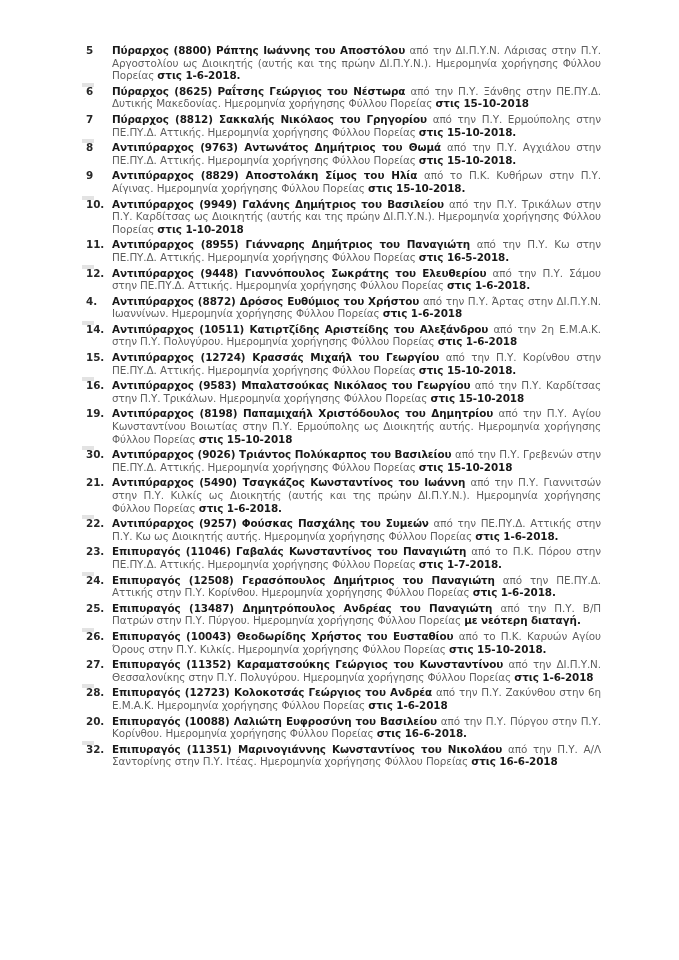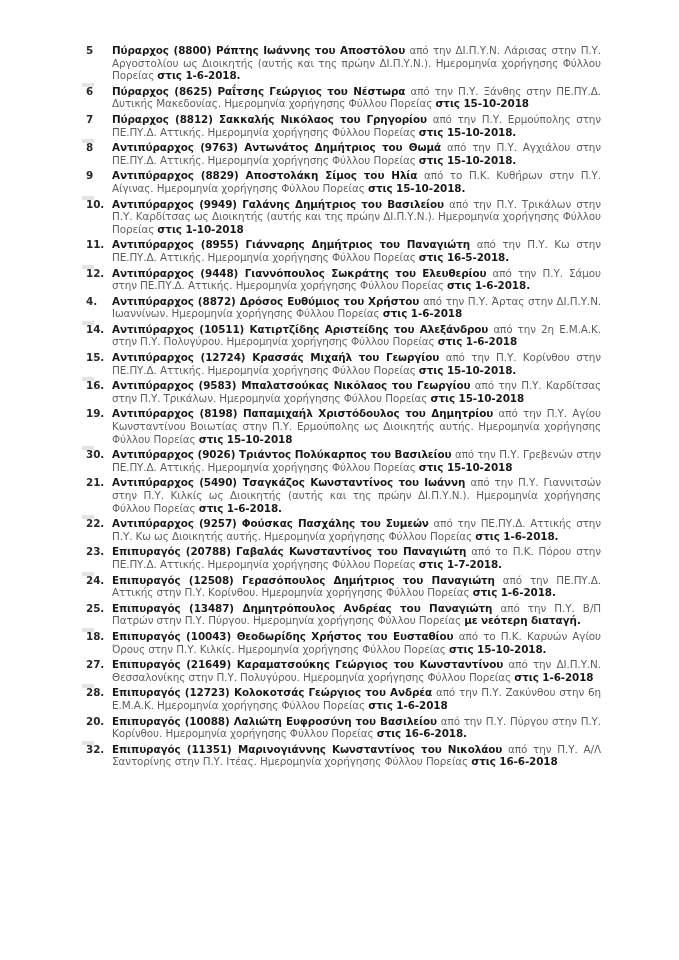--- a/index.html
+++ b/index.html
@@ -143,41 +143,41 @@
     <span class="body"><span class="bold-part">Αντιπύραρχος (5490) Τσαγκάζος Κωνσταντίνος του Ιωάννη</span> <span class="mid-part">από την Π.Υ. Γιαννιτσών στην Π.Υ. Κιλκίς ως Διοικητής (αυτής και της πρώην ΔΙ.Π.Υ.Ν.). Ημερομηνία χορήγησης Φύλλου Πορείας</span> <span class="date-part">στις 1-6-2018.</span></span>
   </div>
 
   <div class="item">
     <span class="num">22.</span>
     <span class="body"><span class="bold-part">Αντιπύραρχος (9257) Φούσκας Πασχάλης του Συμεών</span> <span class="mid-part">από την ΠΕ.ΠΥ.Δ. Αττικής στην Π.Υ. Κω ως Διοικητής αυτής. Ημερομηνία χορήγησης Φύλλου Πορείας</span> <span class="date-part">στις 1-6-2018.</span></span>
   </div>
 
   <div class="item">
     <span class="num">23.</span>
-    <span class="body"><span class="bold-part">Επιπυραγός (20788) Γαβαλάς Κωνσταντίνος του Παναγιώτη</span> <span class="mid-part">από το Π.Κ. Πόρου στην ΠΕ.ΠΥ.Δ. Αττικής. Ημερομηνία χορήγησης Φύλλου Πορείας</span> <span class="date-part">στις 1-7-2018.</span></span>
+    <span class="body"><span class="bold-part">Επιπυραγός (11046) Γαβαλάς Κωνσταντίνος του Παναγιώτη</span> <span class="mid-part">από το Π.Κ. Πόρου στην ΠΕ.ΠΥ.Δ. Αττικής. Ημερομηνία χορήγησης Φύλλου Πορείας</span> <span class="date-part">στις 1-7-2018.</span></span>
   </div>
 
   <div class="item">
     <span class="num">24.</span>
     <span class="body"><span class="bold-part">Επιπυραγός (12508) Γερασόπουλος Δημήτριος του Παναγιώτη</span> <span class="mid-part">από την ΠΕ.ΠΥ.Δ. Αττικής στην Π.Υ. Κορίνθου. Ημερομηνία χορήγησης Φύλλου Πορείας</span> <span class="date-part">στις 1-6-2018.</span></span>
   </div>
 
   <div class="item">
     <span class="num">25.</span>
     <span class="body"><span class="bold-part">Επιπυραγός (13487) Δημητρόπουλος Ανδρέας του Παναγιώτη</span> <span class="mid-part">από την Π.Υ. Β/Π Πατρών στην Π.Υ. Πύργου. Ημερομηνία χορήγησης Φύλλου Πορείας</span> <span class="date-part">με νεότερη διαταγή.</span></span>
   </div>
 
   <div class="item">
-    <span class="num">18.</span>
+    <span class="num">26.</span>
     <span class="body"><span class="bold-part">Επιπυραγός (10043) Θεοδωρίδης Χρήστος του Ευσταθίου</span> <span class="mid-part">από το Π.Κ. Καρυών Αγίου Όρους στην Π.Υ. Κιλκίς. Ημερομηνία χορήγησης Φύλλου Πορείας</span> <span class="date-part">στις 15-10-2018.</span></span>
   </div>
 
   <div class="item">
     <span class="num">27.</span>
-    <span class="body"><span class="bold-part">Επιπυραγός (21649) Καραματσούκης Γεώργιος του Κωνσταντίνου</span> <span class="mid-part">από την ΔΙ.Π.Υ.Ν. Θεσσαλονίκης στην Π.Υ. Πολυγύρου. Ημερομηνία χορήγησης Φύλλου Πορείας</span> <span class="date-part">στις 1-6-2018</span></span>
+    <span class="body"><span class="bold-part">Επιπυραγός (11352) Καραματσούκης Γεώργιος του Κωνσταντίνου</span> <span class="mid-part">από την ΔΙ.Π.Υ.Ν. Θεσσαλονίκης στην Π.Υ. Πολυγύρου. Ημερομηνία χορήγησης Φύλλου Πορείας</span> <span class="date-part">στις 1-6-2018</span></span>
   </div>
 
   <div class="item">
     <span class="num">28.</span>
     <span class="body"><span class="bold-part">Επιπυραγός (12723) Κολοκοτσάς Γεώργιος του Ανδρέα</span> <span class="mid-part">από την Π.Υ. Ζακύνθου στην 6η Ε.Μ.Α.Κ. Ημερομηνία χορήγησης Φύλλου Πορείας</span> <span class="date-part">στις 1-6-2018</span></span>
   </div>
 
 
   <div class="item">
     <span class="num">20.</span>

